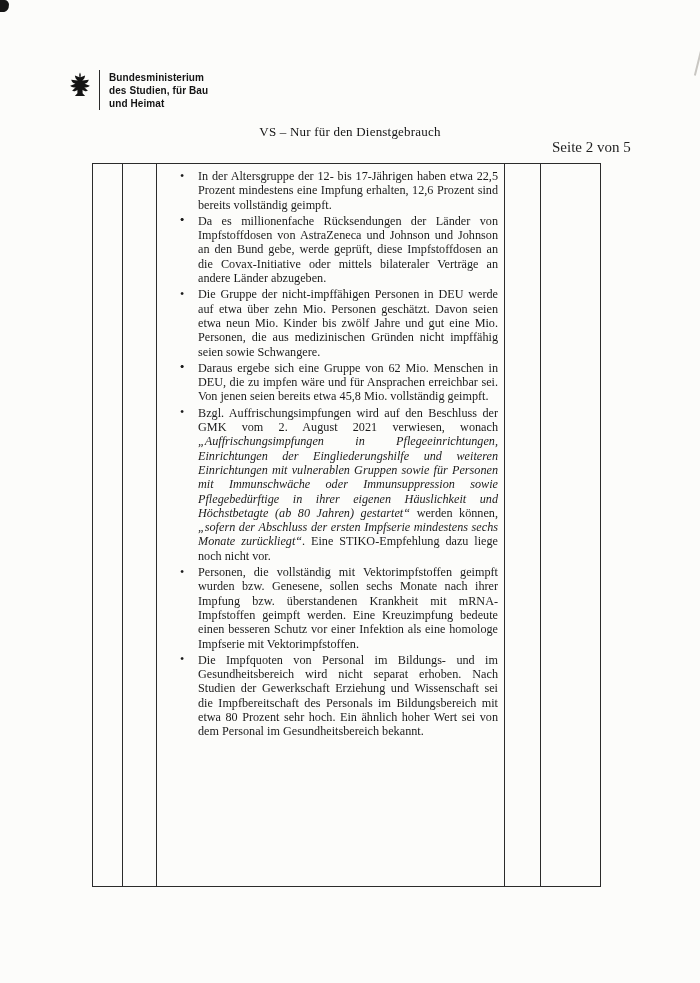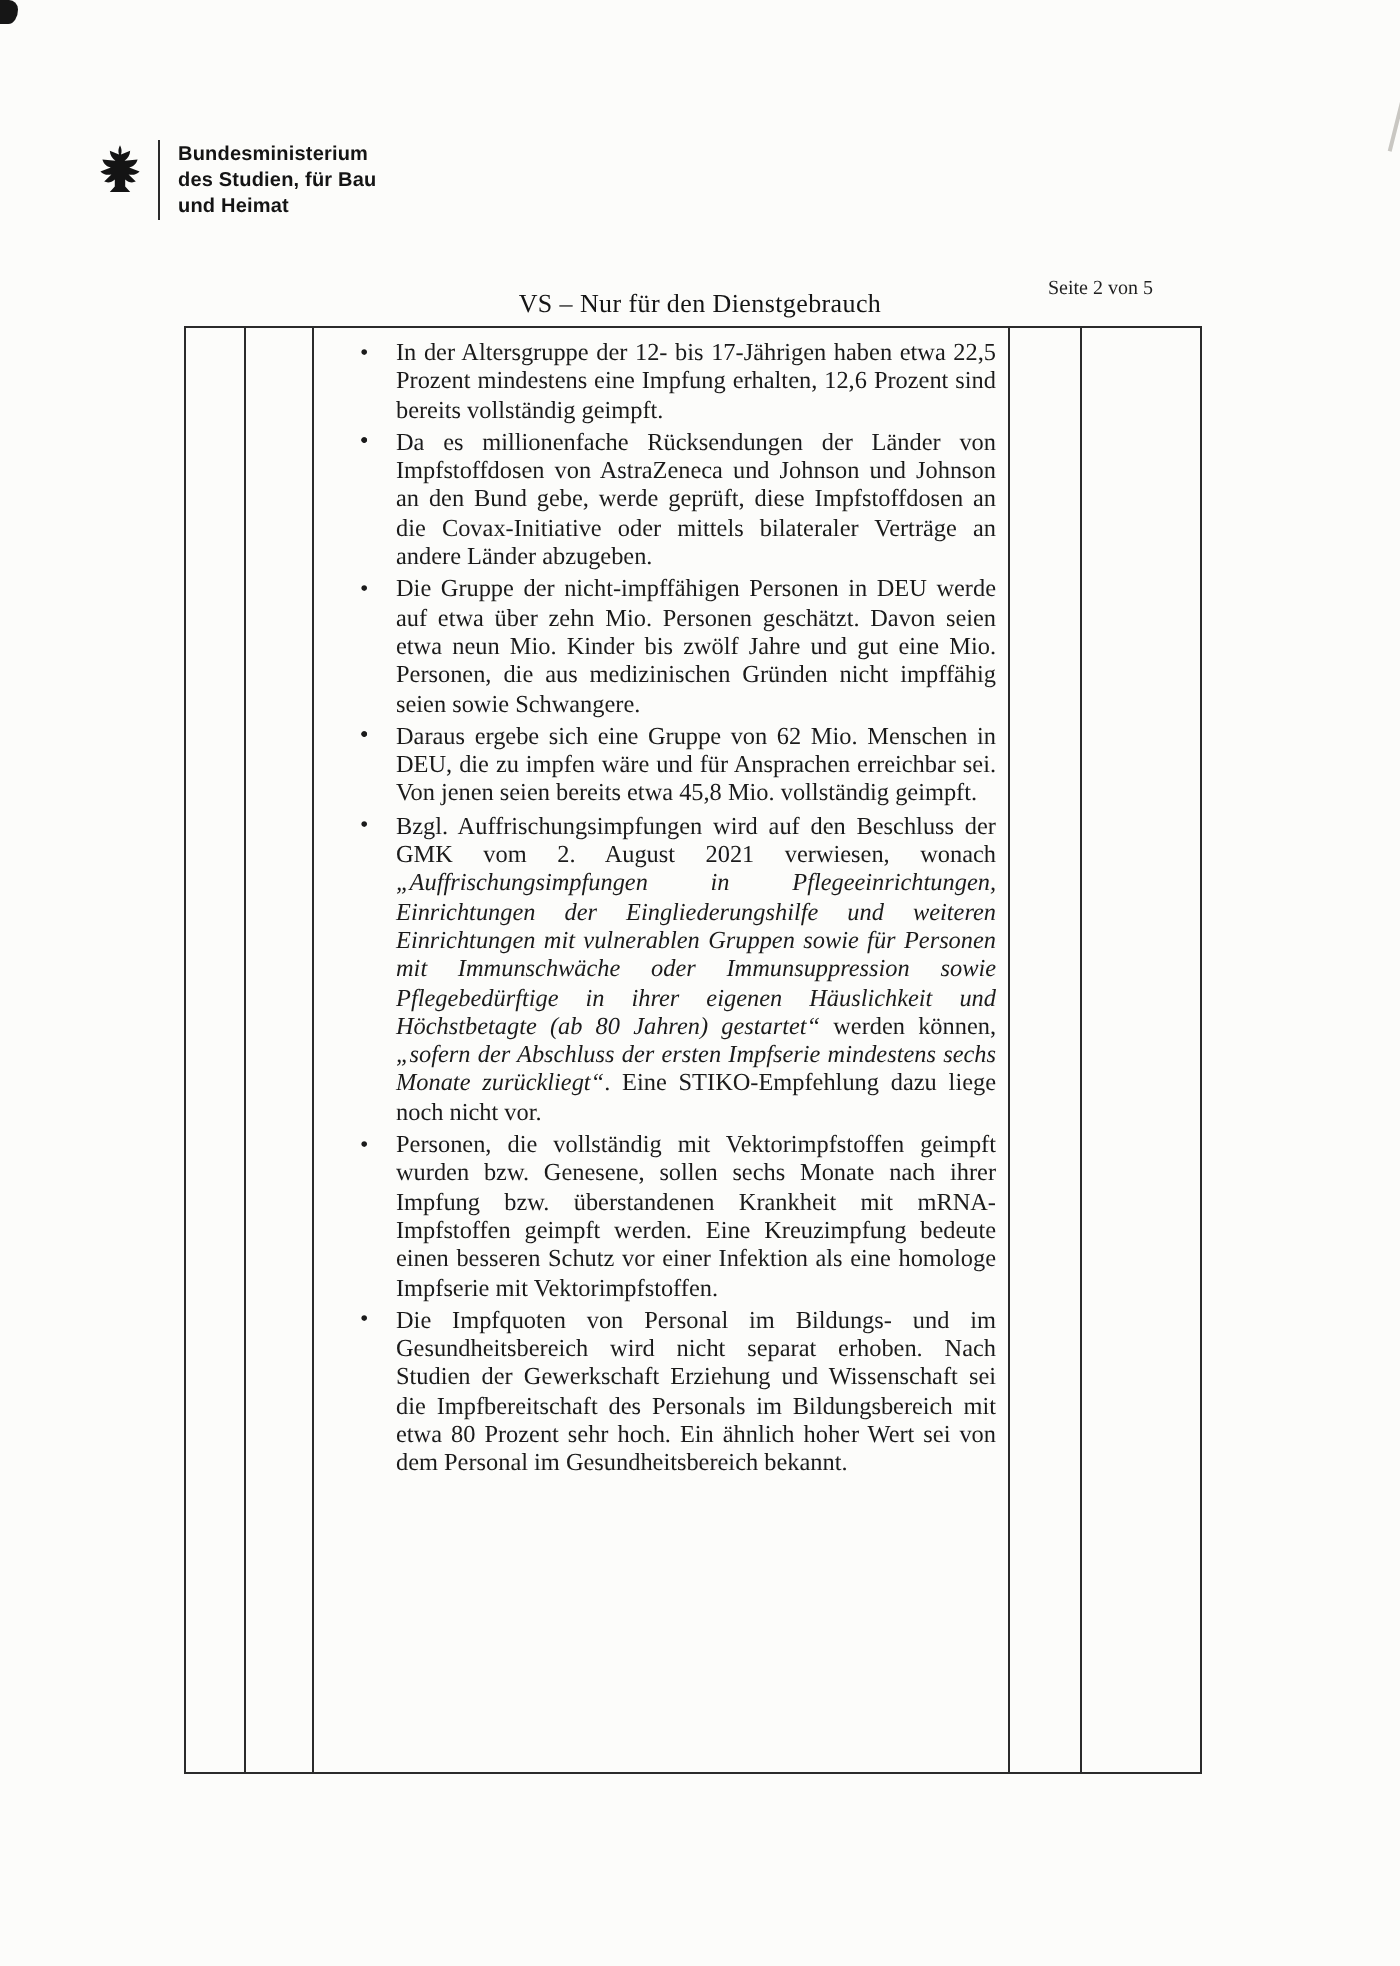--- a/index.html
+++ b/index.html
@@ -13,35 +13,35 @@
   .corner-artifact {
     position:absolute; left:0; top:0; width:9px; height:12px;
     background:#161616; border-radius:0 70% 75% 0 / 0 55% 85% 0;
   }
   .edge-artifact {
     position:absolute; right:1px; top:50px; width:2px; height:26px;
     background:#c9c7c2; transform:rotate(14deg);
   }
 
   
-  .letterhead { position:absolute; left:48px; top:70px; display:flex; align-items:flex-start; }
+  .letterhead { position:absolute; left:68px; top:70px; display:flex; align-items:flex-start; }
   .eagle { display:block; width:24px; height:28px; margin-top:1px; }
   .lh-divider { width:1px; height:40px; background:#2a2a2a; margin:0 9px 0 7px; }
   .ministry {
     font-family:"Liberation Sans", sans-serif; font-size:10px; font-weight:bold;
     line-height:13px; color:#141414; padding-top:1px; letter-spacing:0.1px;
   }
 
   
   .vs-header {
-    position:absolute; top:144px; left:0; width:100%;
+    position:absolute; top:124px; left:0; width:100%;
     text-align:center; font-size:13px; color:#151515; letter-spacing:0.2px;
   }
   .page-number {
-    position:absolute; top:139px; left:524px; font-size:10px; color:#1f1f1f;
+    position:absolute; top:139px; left:552px; font-size:15px; color:#1f1f1f;
   }
 
   
   .doc-table {
     position:absolute; left:92px; top:163px; width:509px; height:724px;
     border:1px solid #2b2b2b; box-sizing:border-box; display:flex;
   }
   .cell { box-sizing:border-box; border-right:1px solid #2b2b2b; height:100%; }
   .c1 { width:30px; }
   .c2 { width:34px; }

